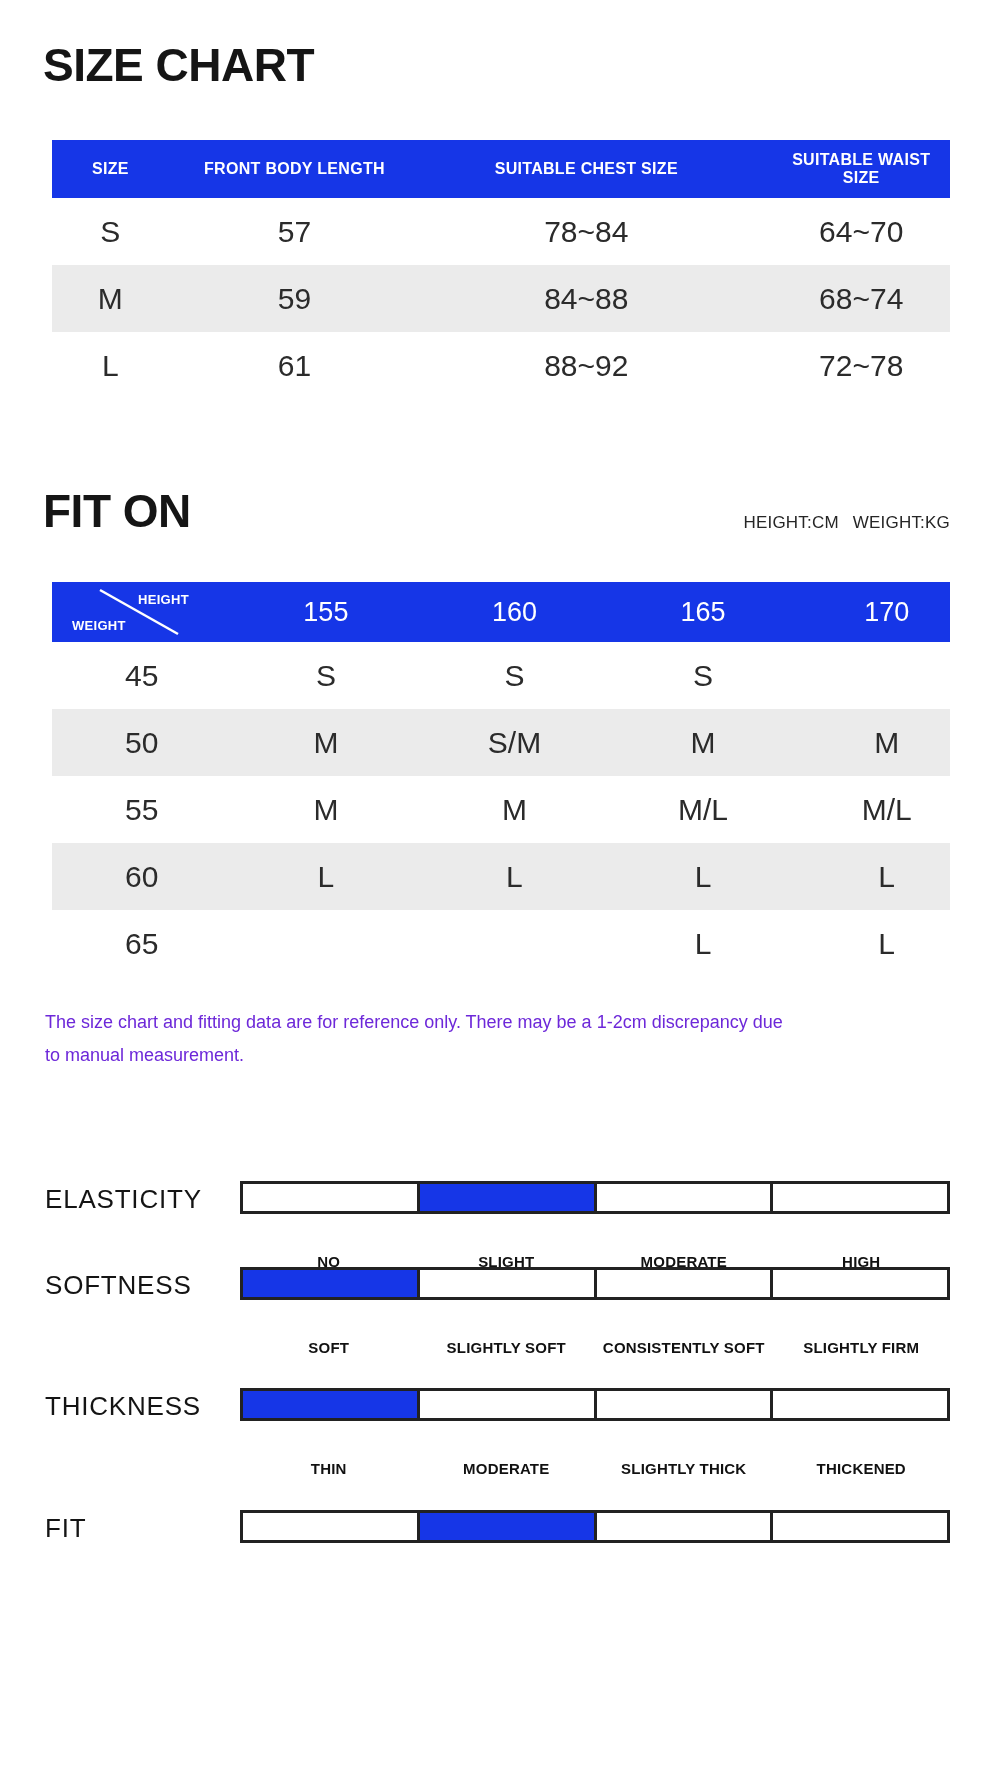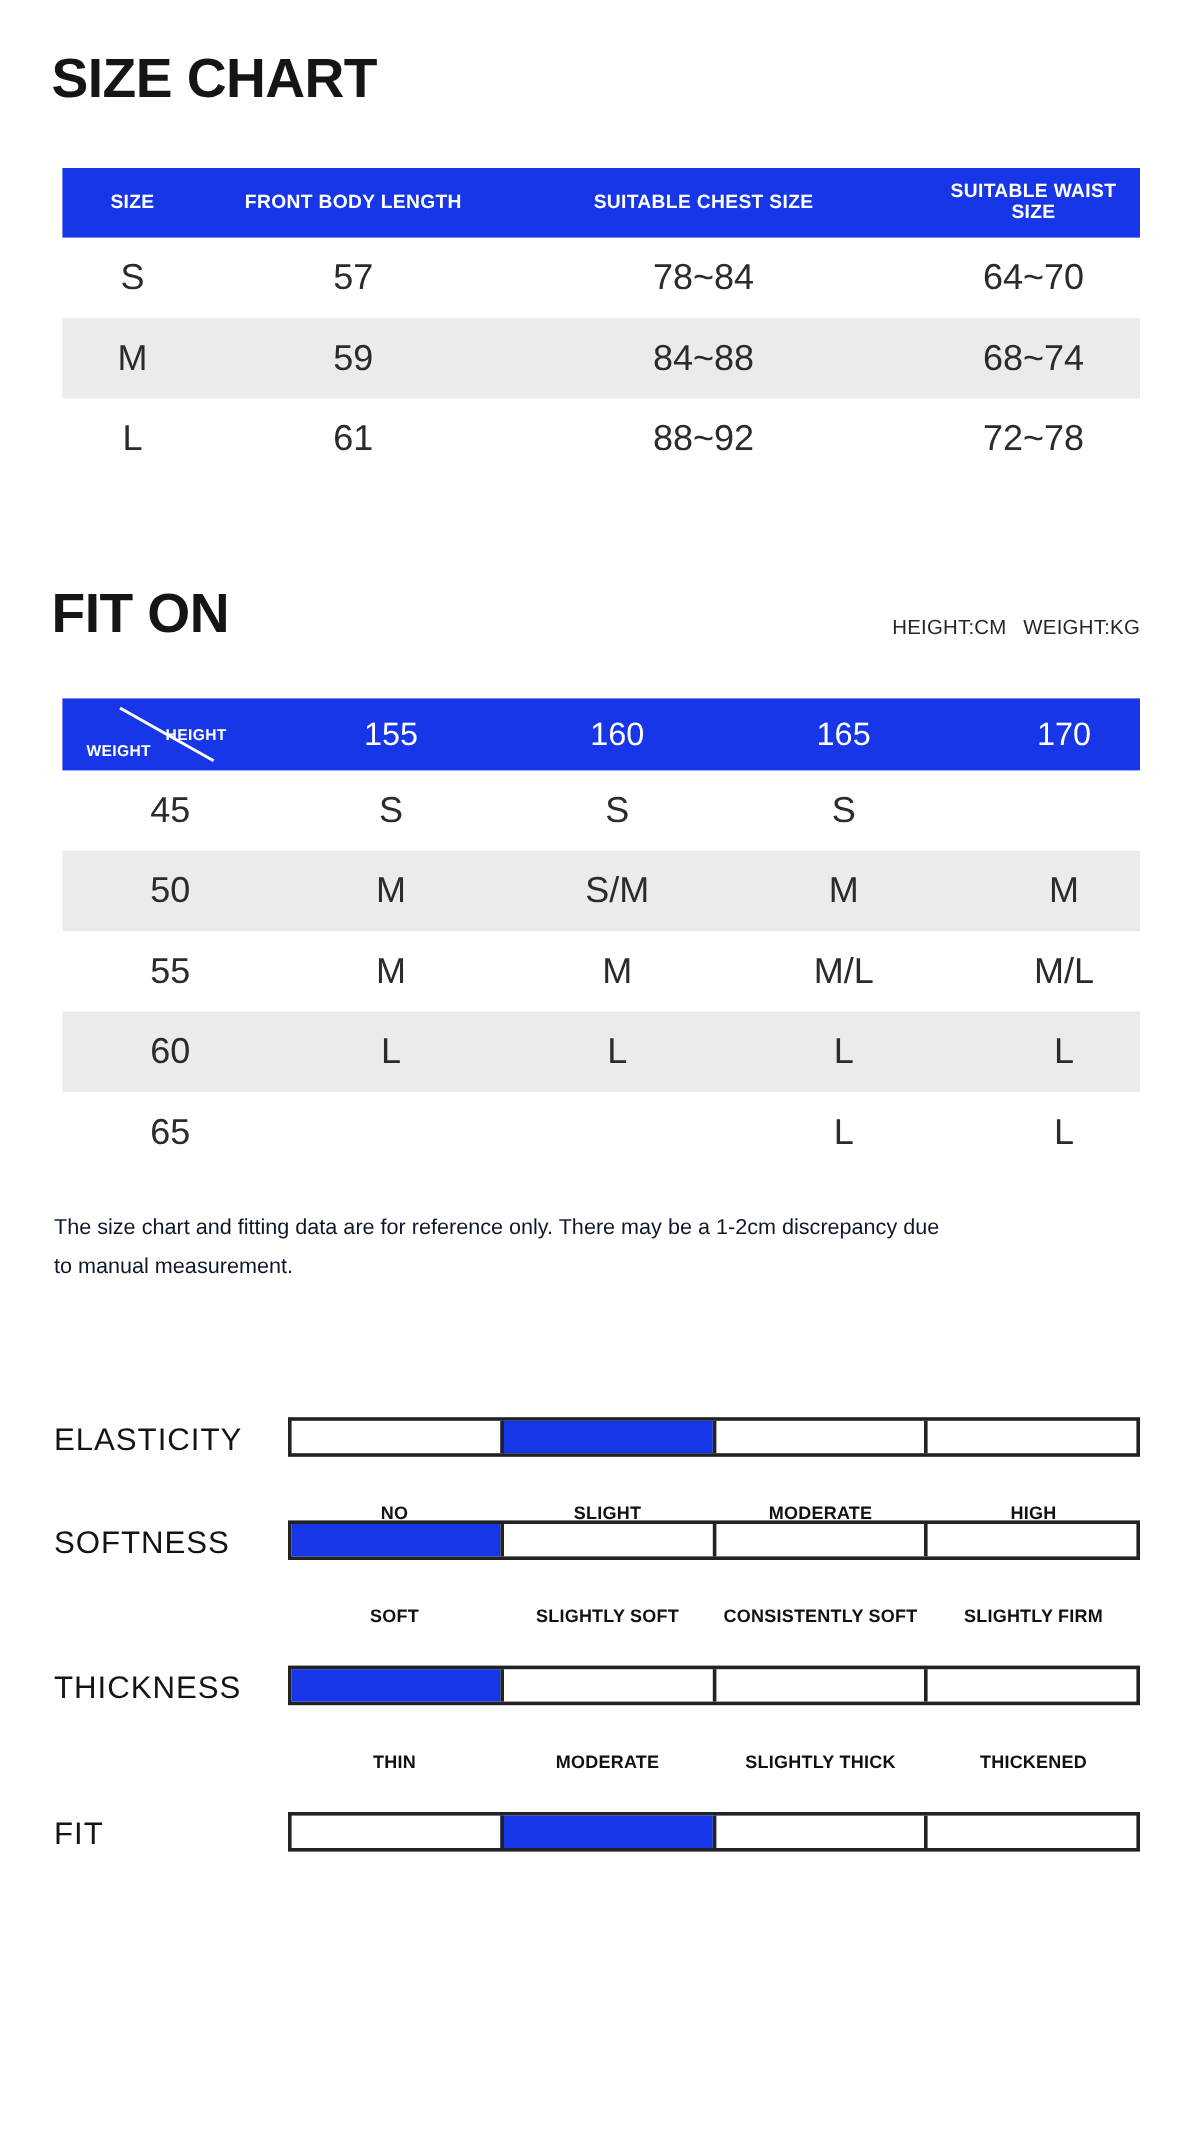--- a/index.html
+++ b/index.html
@@ -47,21 +47,21 @@
   
   #fit-table{top:582px;}
   #fit-table .thead{grid-template-columns:20% 21% 21% 21% 17%;height:60px;font-size:27px;font-weight:400;}
   #fit-table .tr{grid-template-columns:20% 21% 21% 21% 17%;height:67px;font-size:30px;color:#2b2b2b;}
   #fit-table .th:nth-child(5),
   #fit-table .td:nth-child(5){padding-left:26px;}
 
   .corner-cell{position:relative;height:60px;}
   .corner-cell .corner-svg{position:absolute;left:0;top:0;}
   .corner-label{position:absolute;font-size:13px;font-weight:700;letter-spacing:0.3px;color:#ffffff;}
-  .corner-height{left:86px;top:23px;}
+  .corner-height{left:86px;top:10px;}
   .corner-weight{left:20px;top:36px;}
 
   
   .units{
     position:absolute;
     top:513px;
     right:50px;
     font-size:17px;
     color:#262626;
     letter-spacing:0.2px;
@@ -69,21 +69,21 @@
   .units span + span{margin-left:14px;}
 
   
   .disclaimer{
     position:absolute;
     left:45px;
     top:1006px;
     width:790px;
     font-size:18px;
     line-height:33px;
-    color:#0f172a;
+    color:#6d28d9;
   }
 
   
   .attr{position:absolute;left:0;top:0;width:1000px;height:105px;}
   .attr-label{
     position:absolute;
     left:45px;
     top:3px;
     font-size:26px;
     letter-spacing:0.8px;

